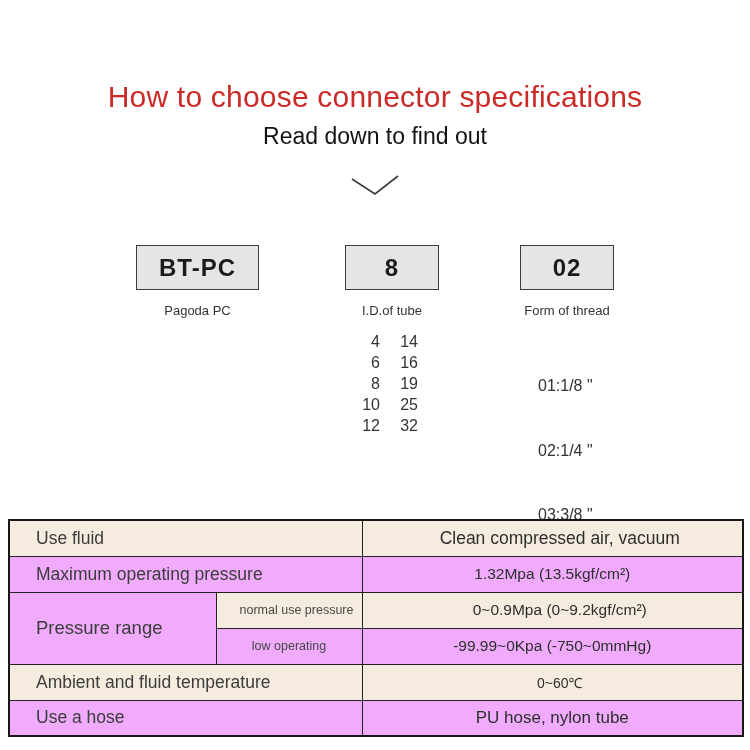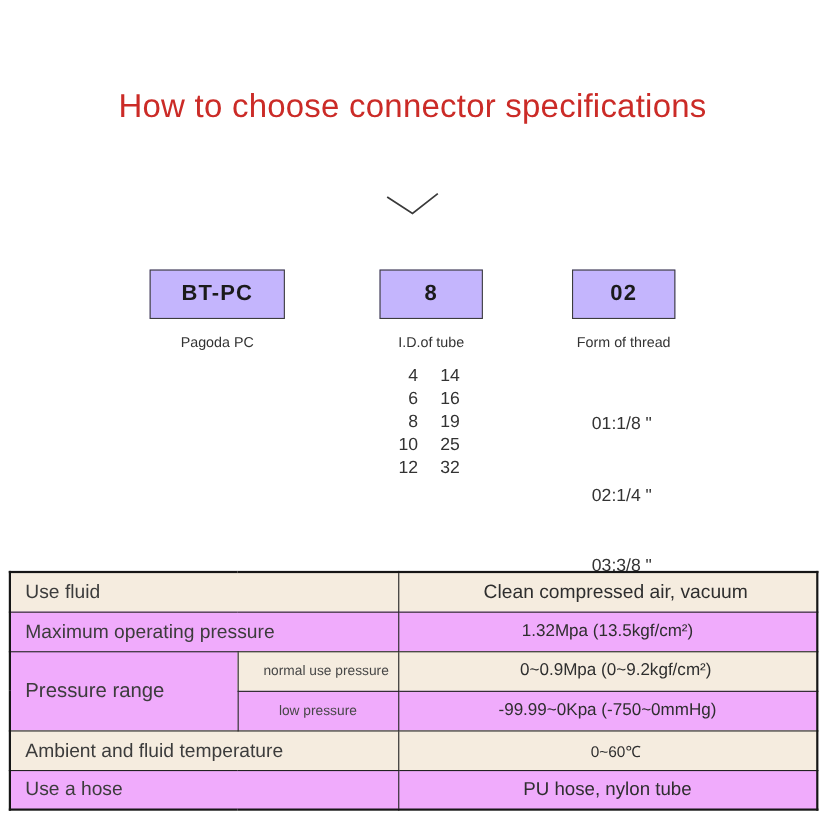--- a/index.html
+++ b/index.html
@@ -14,21 +14,21 @@
   }
   .subtitle{
     position:absolute;top:91px;left:0;width:750px;text-align:center;
     font-size:23px;color:#121212;
   }
   .chevron{position:absolute;top:141px;left:350px;width:50px;height:24px;}
   
   .code-box{
     position:absolute;top:213px;height:45px;box-sizing:border-box;
     border:1.5px solid #3c3c3c;display:flex;align-items:center;justify-content:center;
-    font-weight:bold;font-size:20px;letter-spacing:1px;color:#1b1b1b;background:#c4b5fd;
+    font-weight:bold;font-size:24px;letter-spacing:1px;color:#1b1b1b;background:#e5e5e5;
   }
   .box-1{left:136px;width:123px;}
   .box-2{left:345px;width:94px;}
   .box-3{left:520px;width:94px;align-items:center;}
   .seg-label{
     position:absolute;top:271px;font-size:13px;color:#333;text-align:center;
   }
   .seg-label-1{left:136px;width:123px;}
   .seg-label-2{left:330px;width:124px;}
   .seg-label-3{left:500px;width:134px;}
@@ -46,33 +46,34 @@
   
   table.spec{
     position:absolute;top:487px;left:8px;width:734px;
     border-collapse:collapse;border:2px solid #161616;
     table-layout:fixed;
   }
   table.spec td{
     border:1px solid #222;height:36px;box-sizing:border-box;
     vertical-align:middle;background:#f0abfc;
   }
-  td.lbl{text-align:left;padding-left:13px;font-size:17.5px;color:#3c3c3c;}
+  td.lbl{text-align:left;padding-left:26px;font-size:17.5px;color:#3c3c3c;}
   td.lbl-big{font-size:18.5px;}
   td.val{text-align:center;color:#2e2e2e;}
   td.sub{text-align:center;font-size:12.5px;color:#474747;}
   .beige{background:#f5ecdf !important;padding-left:16px;}
   .fs-17{font-size:17.5px;} .fs-15{font-size:15.5px;} .fs-14{font-size:14px;} .fs-18{font-size:17px;}
 </style>
 </head>
 <body>
 
 <div class="canvas">
 
   <div class="title">How to choose connector specifications</div>
+  <div class="subtitle">Read down to find out</div>
   <div class="chevron">
     <svg width="50" height="24" viewBox="0 0 50 24">
       <polyline points="2,6 25,21 48,3" fill="none" stroke="#3a3a3a" stroke-width="1.6"></polyline>
     </svg>
   </div>
 
   <div class="code-box box-1">
     <span>BT-PC</span>
   </div>
   <div class="code-box box-2">
@@ -120,21 +121,21 @@
       <tr>
         <td class="lbl" colspan="2">Maximum operating pressure</td>
         <td class="val fs-15">1.32Mpa (13.5kgf/cm²)</td>
       </tr>
       <tr>
         <td class="lbl lbl-big" rowspan="2">Pressure range</td>
         <td class="sub beige">normal use pressure</td>
         <td class="val beige fs-15">0~0.9Mpa (0~9.2kgf/cm²)</td>
       </tr>
       <tr>
-        <td class="sub">low pressure</td>
+        <td class="sub">low operating</td>
         <td class="val fs-15">-99.99~0Kpa (-750~0mmHg)</td>
       </tr>
       <tr>
         <td class="lbl beige" colspan="2">Ambient and fluid temperature</td>
         <td class="val beige fs-14">0~60℃</td>
       </tr>
       <tr>
         <td class="lbl" colspan="2">Use a hose</td>
         <td class="val fs-18">PU hose, nylon tube</td>
       </tr>

